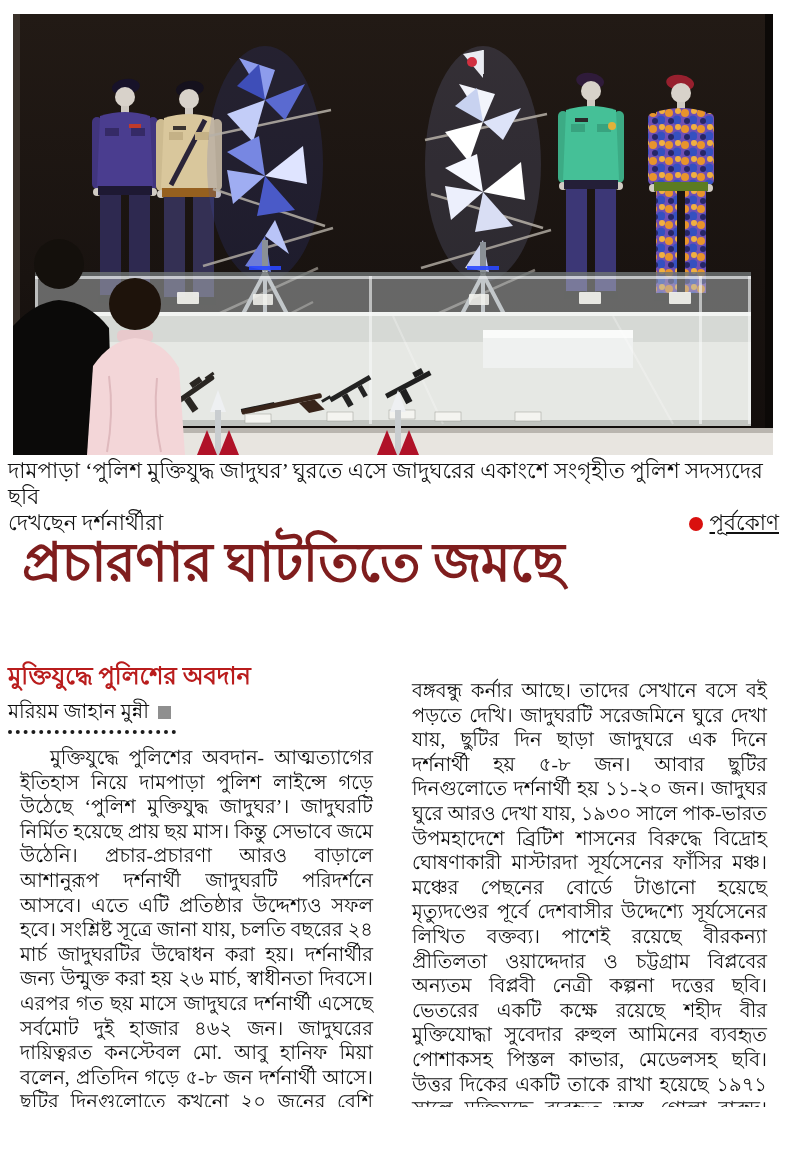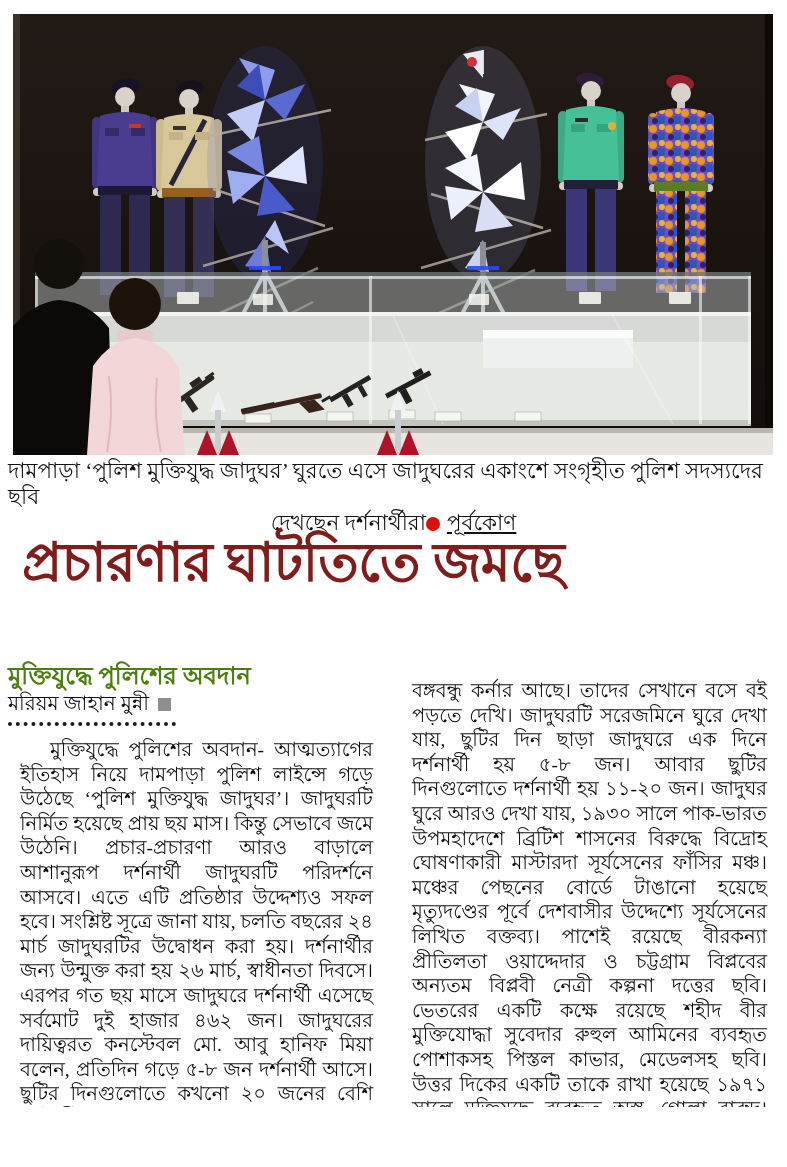--- a/index.html
+++ b/index.html
@@ -5,34 +5,34 @@
   html,body{margin:0;padding:0;background:#ffffff;}
   body{width:787px;height:1167px;font-family:"Liberation Serif","DejaVu Serif",serif;color:#0d0d0d;}
   .page{position:relative;width:787px;height:1107px;overflow:hidden;background:#ffffff;padding-left:32px;}
 
   
   .photo{position:absolute;left:13px;top:14px;width:760px;height:441px;margin:0;background:#18120e;}
   .photo svg{display:block;}
 
   
   .caption{position:absolute;left:8px;top:458px;width:771px;font-size:21.5px;line-height:26px;color:#111;}
-  .cap-row{display:flex;justify-content:center;align-items:baseline;}
+  .cap-row{display:flex;justify-content:space-between;align-items:baseline;}
   .credit{white-space:nowrap;font-size:21.5px;text-decoration:underline;}
   .red-dot{display:inline-block;width:14px;height:14px;border-radius:50%;background:#d9100e;margin-right:7px;vertical-align:-1px;}
 
   
   .headline{position:absolute;left:6px;top:512px;width:779px;margin:16px;font-size:54px;line-height:71px;font-weight:bold;color:#7f1d1d;letter-spacing:-0.5px;}
 
   
   .col{position:absolute;top:662px;}
   .col-left{left:8px;width:377px;}
   .col-right{left:400px;width:379px;}
 
-  .subhead{margin:0;font-size:24px;line-height:29px;font-weight:bold;color:#4d7c0f;}
-  .byline{font-size:20px;line-height:24px;}
+  .subhead{margin:0;font-size:24px;line-height:29px;font-weight:bold;color:#b91c1c;}
+  .byline{margin-top:8px;font-size:20px;line-height:24px;}
   .byline-square{display:inline-block;width:13px;height:13px;background:#8f8f8f;margin-left:9px;vertical-align:-1px;}
   .dotted-rule{width:168px;border-bottom:4px dotted #1b1b1b;margin:7px 0 11px 0;height:0;}
 
   .body-text{margin:12px;font-size:19.5px;line-height:24.6px;text-align:justify;color:#0d0d0d;}
   .indent{text-indent:30px;}
   .col-right .body-text{padding-top:5px;}
 
   .jump-line{margin:2px 0 0 0;font-size:20.5px;line-height:26px;font-weight:bold;text-align:right;white-space:nowrap;}
 </style>
 </head>

